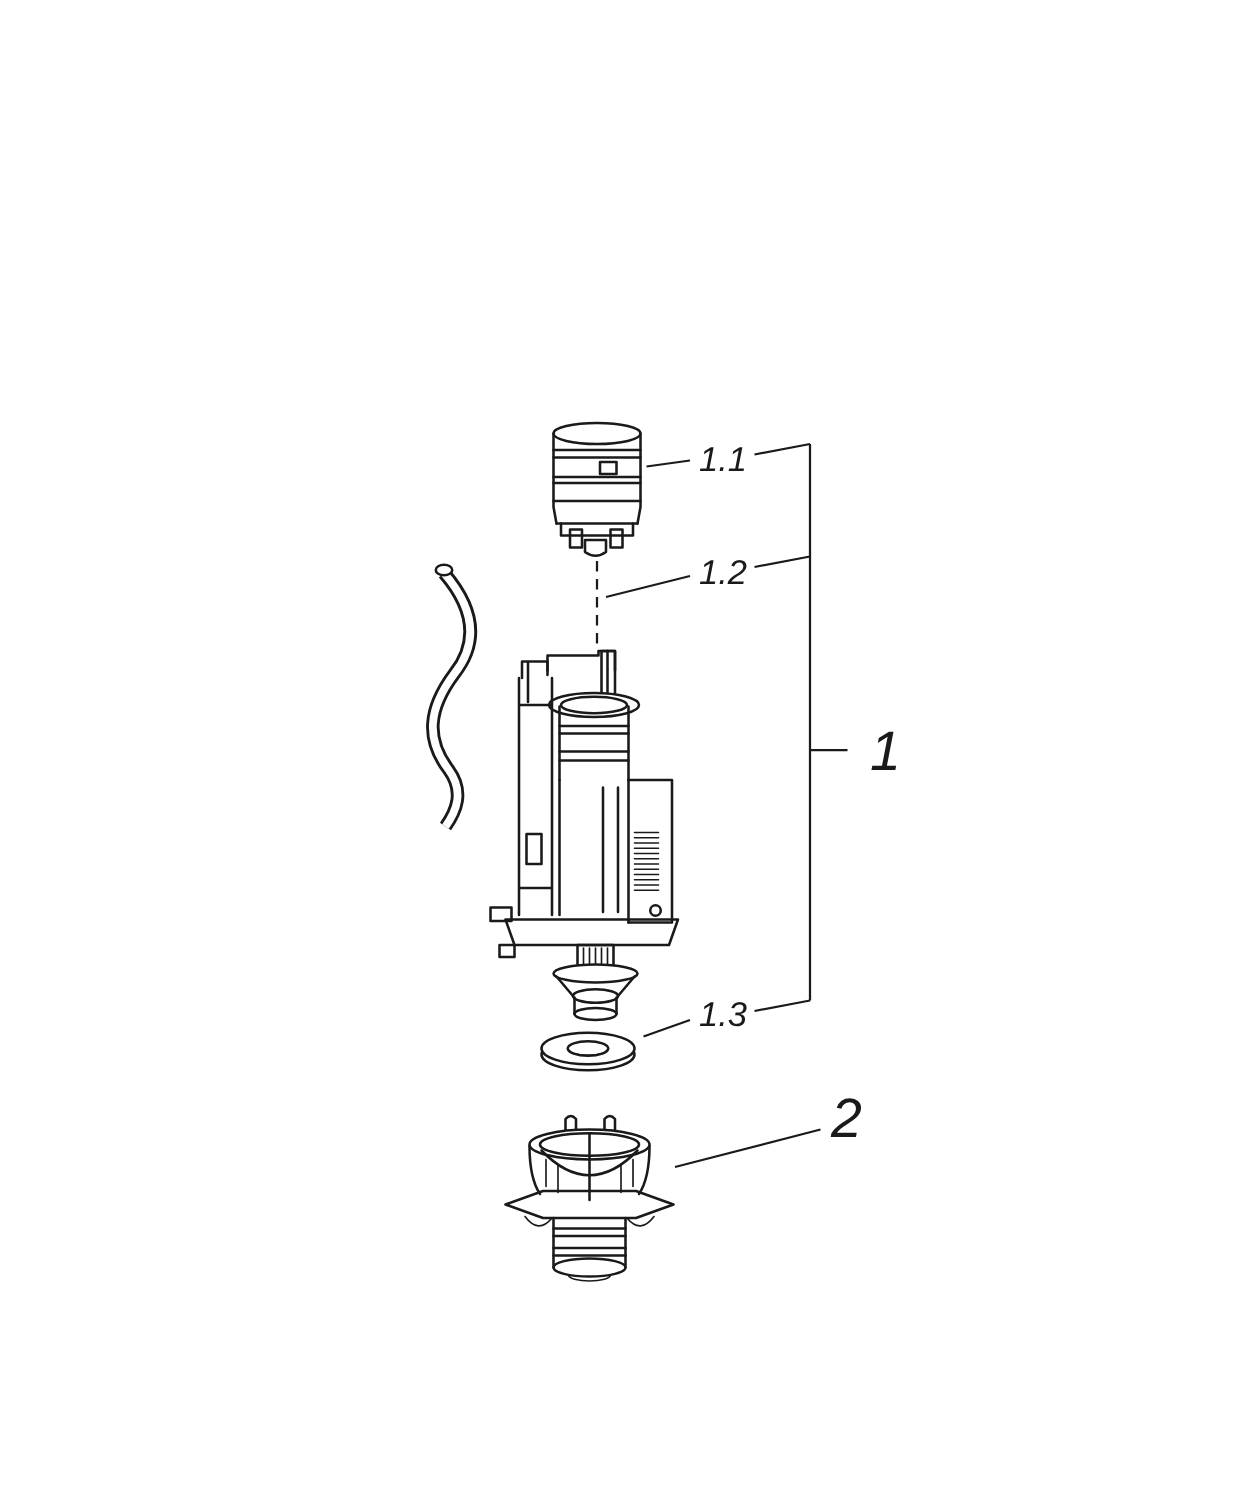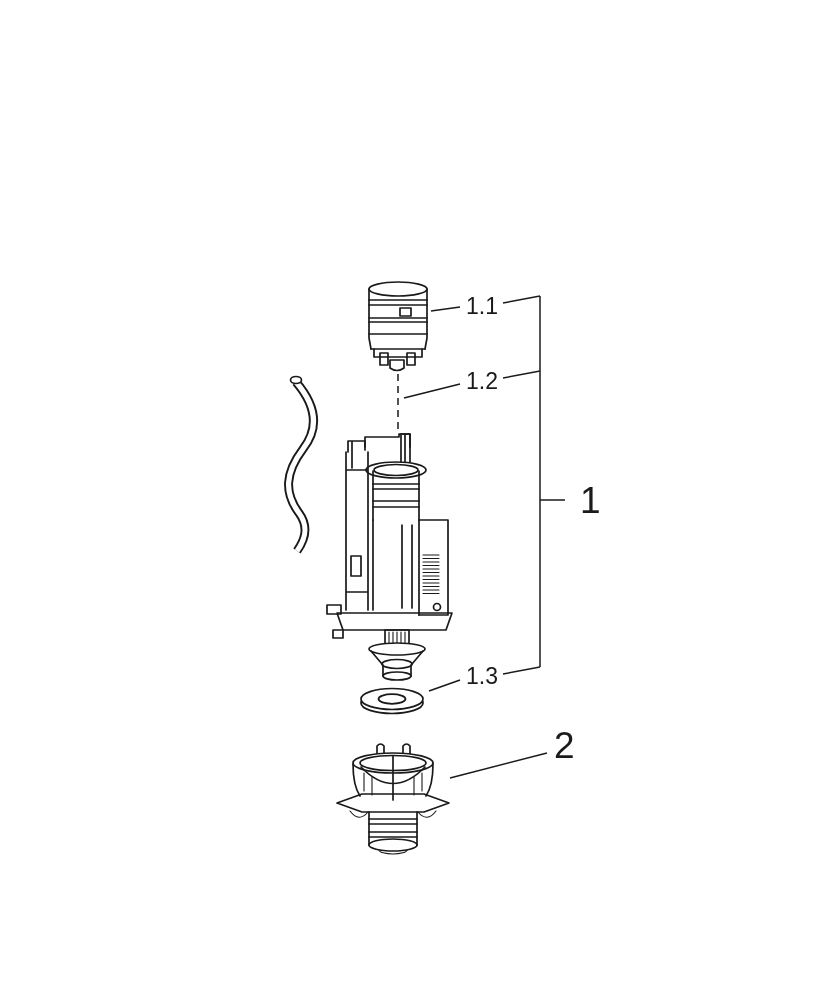--- a/index.html
+++ b/index.html
@@ -3,21 +3,21 @@
 <meta charset="utf-8">
 <style>
   :root { --line:#1a1a1a; --bg:#ffffff; }
   html,body { margin:0; padding:0; }
   body {
     width:833px; height:1000px;
     background:var(--bg);
     font-family:"Liberation Sans", sans-serif;
     overflow:hidden;
   }
-  .stage { position:relative; width:763px; height:1000px; background:var(--bg); }
+  .stage { position:relative; width:763px; height:1000px; background:var(--bg);font-style:italic; }
   .lineart { stroke:var(--line); fill:none; stroke-width:1.7; stroke-linecap:round; stroke-linejoin:round; }
   .thin   { stroke-width:1.1; }
   .fill-white { fill:var(--bg); }
   .hose-outer { stroke:var(--line); stroke-width:9; fill:none; }
   .hose-core  { stroke:var(--bg);  stroke-width:5.2; fill:none; }
   .leader { stroke:var(--line); stroke-width:1.5; fill:none; }
   svg text { stroke:none; fill:var(--line); }
   .callout-text { font-size:23px; }
   .big-num { font-size:37px; }
 </style>

